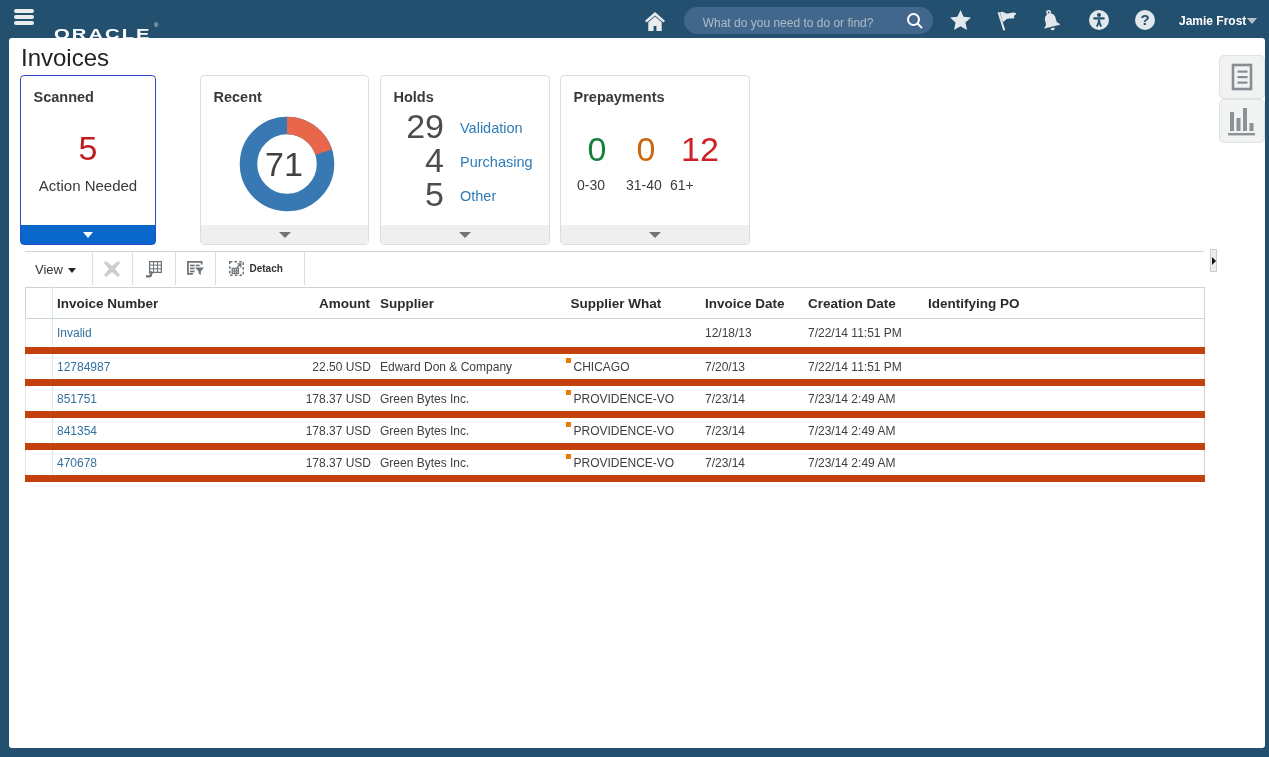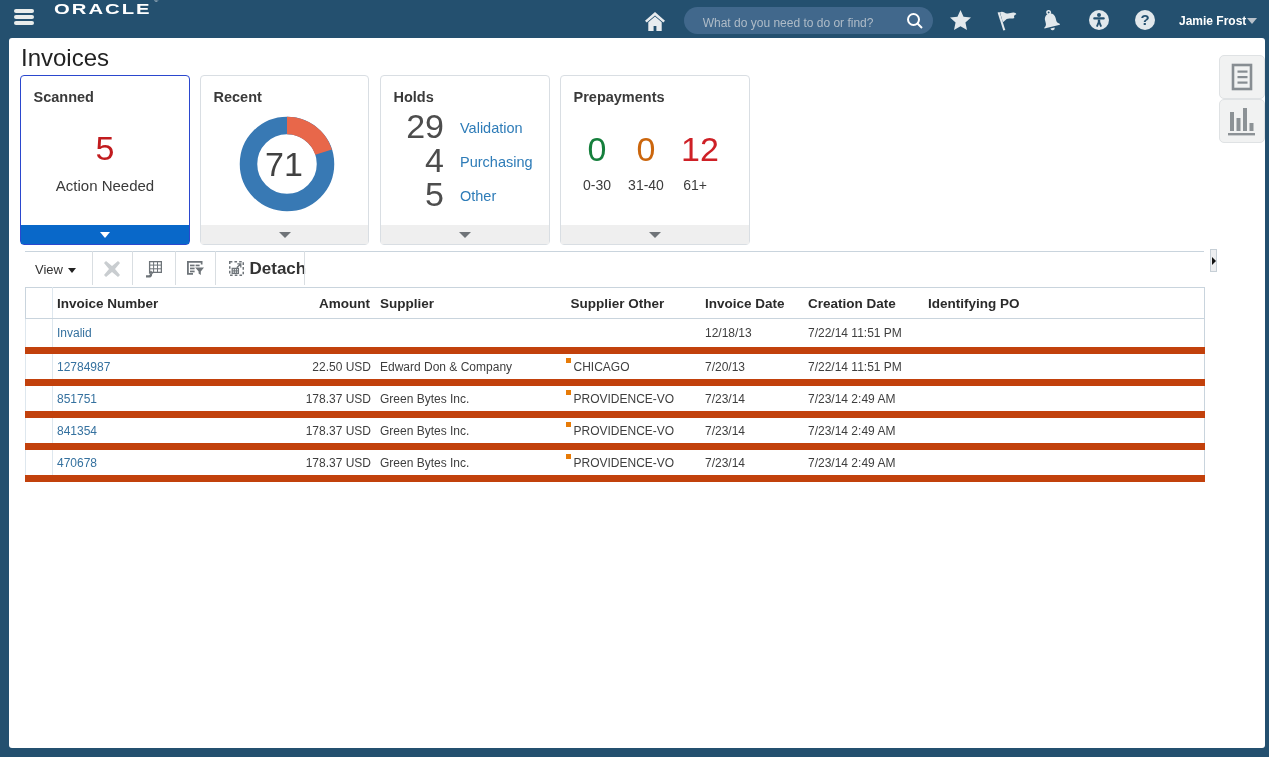--- a/index.html
+++ b/index.html
@@ -1,55 +1,55 @@
 <!DOCTYPE html>
 <html><head>
 <meta charset="utf-8">
 <style>
 * { margin:0; padding:0; box-sizing:border-box; }
 html,body { width:1269px; height:757px; overflow:hidden; }
 body { background:#24506F; font-family:"Liberation Sans", sans-serif; position:relative; }
 #topbar { position:absolute; left:0; top:0; width:1269px; height:38px; background:#24506F; }
 .hline { position:absolute; left:14px; width:20px; height:3.5px; background:#E9ECEB; border-radius:2px; }
-#oracle { position:absolute; left:54px; top:0; width:110px; height:15px; }
+#oracle { position:absolute; left:54px; top:25px; width:110px; height:15px; }
 #home { position:absolute; left:644.5px; top:11.5px; }
 #searchpill { position:absolute; left:684px; top:7px; width:249px; height:27px; background:#41688C; border-radius:14px; }
 #searchtxt { position:absolute; left:18.7px; top:10.2px; font-size:12px; line-height:12px; color:#AFBCC8; }
 #mag { position:absolute; left:222px; top:5px; }
 .topico { position:absolute; top:10px; }
 #uname { position:absolute; left:1179px; top:15px; font-size:12px; line-height:12px; font-weight:bold; color:#FFFFFF; }
 #utri { position:absolute; left:1247px; top:18px; width:0; height:0; border-left:5.5px solid transparent; border-right:5.5px solid transparent; border-top:6.5px solid #B9C2CB; }
 #content { position:absolute; left:9px; top:38px; width:1256px; height:710px; background:#FFFFFF; border-radius:3px; }
 #title { position:absolute; left:12px; top:8px; font-size:24px; line-height:24px; font-weight:normal; color:#222222; }
 .card { position:absolute; top:37px; height:170px; background:#fff; border:1px solid #D9DEE3; border-radius:4px; }
 .cardtitle { position:absolute; left:12.5px; top:13.5px; font-size:14.5px; line-height:14.5px; font-weight:bold; color:#3A3A3A; }
-#card-scanned { left:11px; width:170px; border:1px solid #2B48CE; }
+#card-scanned { left:11px; width:136px; border:1px solid #2B48CE; }
 #card-recent { left:191px; width:169px; }
 #card-holds { left:371px; width:170px; }
 #card-prepay { left:551px; width:190px; }
 .strip { position:absolute; left:0; bottom:0; width:100%; height:19px; background:#EFEFEF; }
 .strip .tri { position:absolute; left:50%; top:7px; margin-left:-6px; width:0; height:0; border-left:6px solid transparent; border-right:6px solid transparent; border-top:6.5px solid #6F7478; }
 #bluestrip { position:absolute; left:0; bottom:0; width:100%; height:19px; background:#0968C9; }
 #bluestrip .tri { position:absolute; left:50%; top:7px; margin-left:-5.5px; width:0; height:0; border-left:5.5px solid transparent; border-right:5.5px solid transparent; border-top:6px solid #fff; }
 #num5 { position:absolute; left:0; top:55px; width:100%; text-align:center; font-size:34px; line-height:34px; color:#C11B1E; }
 #actionneeded { position:absolute; left:0; top:101.5px; width:100%; text-align:center; font-size:15px; line-height:15px; color:#3A3A3A; }
 #donut { position:absolute; left:31px; top:33px; }
 #num71 { position:absolute; left:28px; top:71px; width:110px; text-align:center; font-size:34px; line-height:34px; color:#414141; }
 .hrow { position:absolute; left:0; width:100%; }
 .hnum { position:absolute; right:105px; text-align:right; font-size:34px; color:#4D4D4D; line-height:34px; }
 .hlink { position:absolute; left:79px; font-size:14.5px; line-height:14.5px; color:#2E7CB8; }
 .pnum { position:absolute; top:55.5px; font-size:34px; line-height:34px; text-align:center; }
-.plbl { position:absolute; top:102px; font-size:14px; line-height:14px; color:#3C3C3C; text-align:center; }
+.plbl { position:absolute; top:102px; font-size:14px; line-height:14px; color:#3C3C3C; text-align:left; }
 .sidebtn { position:absolute; left:1210px; width:46px; height:44px; background:#F1F2F2; border:1px solid #DFE2E4; border-radius:5px; }
 #panelline { position:absolute; left:16px; top:213px; width:1179px; height:1px; background:#C9D4DD; }
 .vsep { position:absolute; top:213px; height:34px; width:1px; background:#D9DEE2; }
 #viewtxt { position:absolute; left:26px; top:225.5px; font-size:13px; line-height:12.5px; color:#333; }
 #viewtri { position:absolute; left:58.5px; top:229.5px; width:0; height:0; border-left:4.5px solid transparent; border-right:4.5px solid transparent; border-top:5.5px solid #222; }
 .tbico { position:absolute; top:223px; }
-#detachtxt { position:absolute; left:240.5px; top:224.5px; font-size:17px; line-height:12px; font-weight:bold; color:#333; }
+#detachtxt { position:absolute; left:240.5px; top:224.5px; font-size:10px; line-height:12px; font-weight:bold; color:#333; }
 #splitter { position:absolute; left:1201px; top:211px; width:7px; height:23px; background:#EDEEF0; border:1px solid #C6CFD6; }
 #splitter .tri { position:absolute; left:0.5px; top:7px; width:0; height:0; border-top:4px solid transparent; border-bottom:4px solid transparent; border-left:4.5px solid #111; }
 #tablewrap { position:absolute; left:16px; top:249px; width:1179px; }
 table { border-collapse:collapse; table-layout:fixed; width:1179px; font-family:"Liberation Sans", sans-serif; }
 th { border-top:1px solid #C9D4DD; border-bottom:1px solid #C9D4DD; font-size:13.5px; font-weight:bold; color:#2B2B2B; text-align:left; height:31px; padding:0 6px 0 4px; white-space:nowrap; }
 td { border-bottom:7px solid #c2410c; font-size:12px; color:#3E3E3E; height:32px; padding:0 5px 0 4px; position:relative; white-space:nowrap; }
 table a { color:#35719F; text-decoration:none; }
 .colsel { border-left:1px solid #C9D4DD; border-right:1px solid #DEE7EE; }
 td.colsel { border-right:1px solid #DEE7EE; border-left:1px solid #DEE7EE; }
 .amt { text-align:right; }
@@ -231,21 +231,21 @@
           <col style="width:103px">
           <col style="width:120px">
           <col style="width:280.5px">
       </colgroup>
       <tbody>
           <tr>
         <th class="colsel"></th>
             <th>Invoice Number</th>
             <th class="amt">Amount</th>
             <th>Supplier</th>
-            <th>Supplier Other</th>
+            <th>Supplier What</th>
             <th>Invoice Date</th>
             <th>Creation Date</th>
             <th class="lastcol">Identifying PO</th>
       </tr>
       <tr>
         <td class="colsel"></td>
             <td><a href="#">Invalid</a></td>
             <td class="amt"></td>
             <td></td>
             <td></td>

